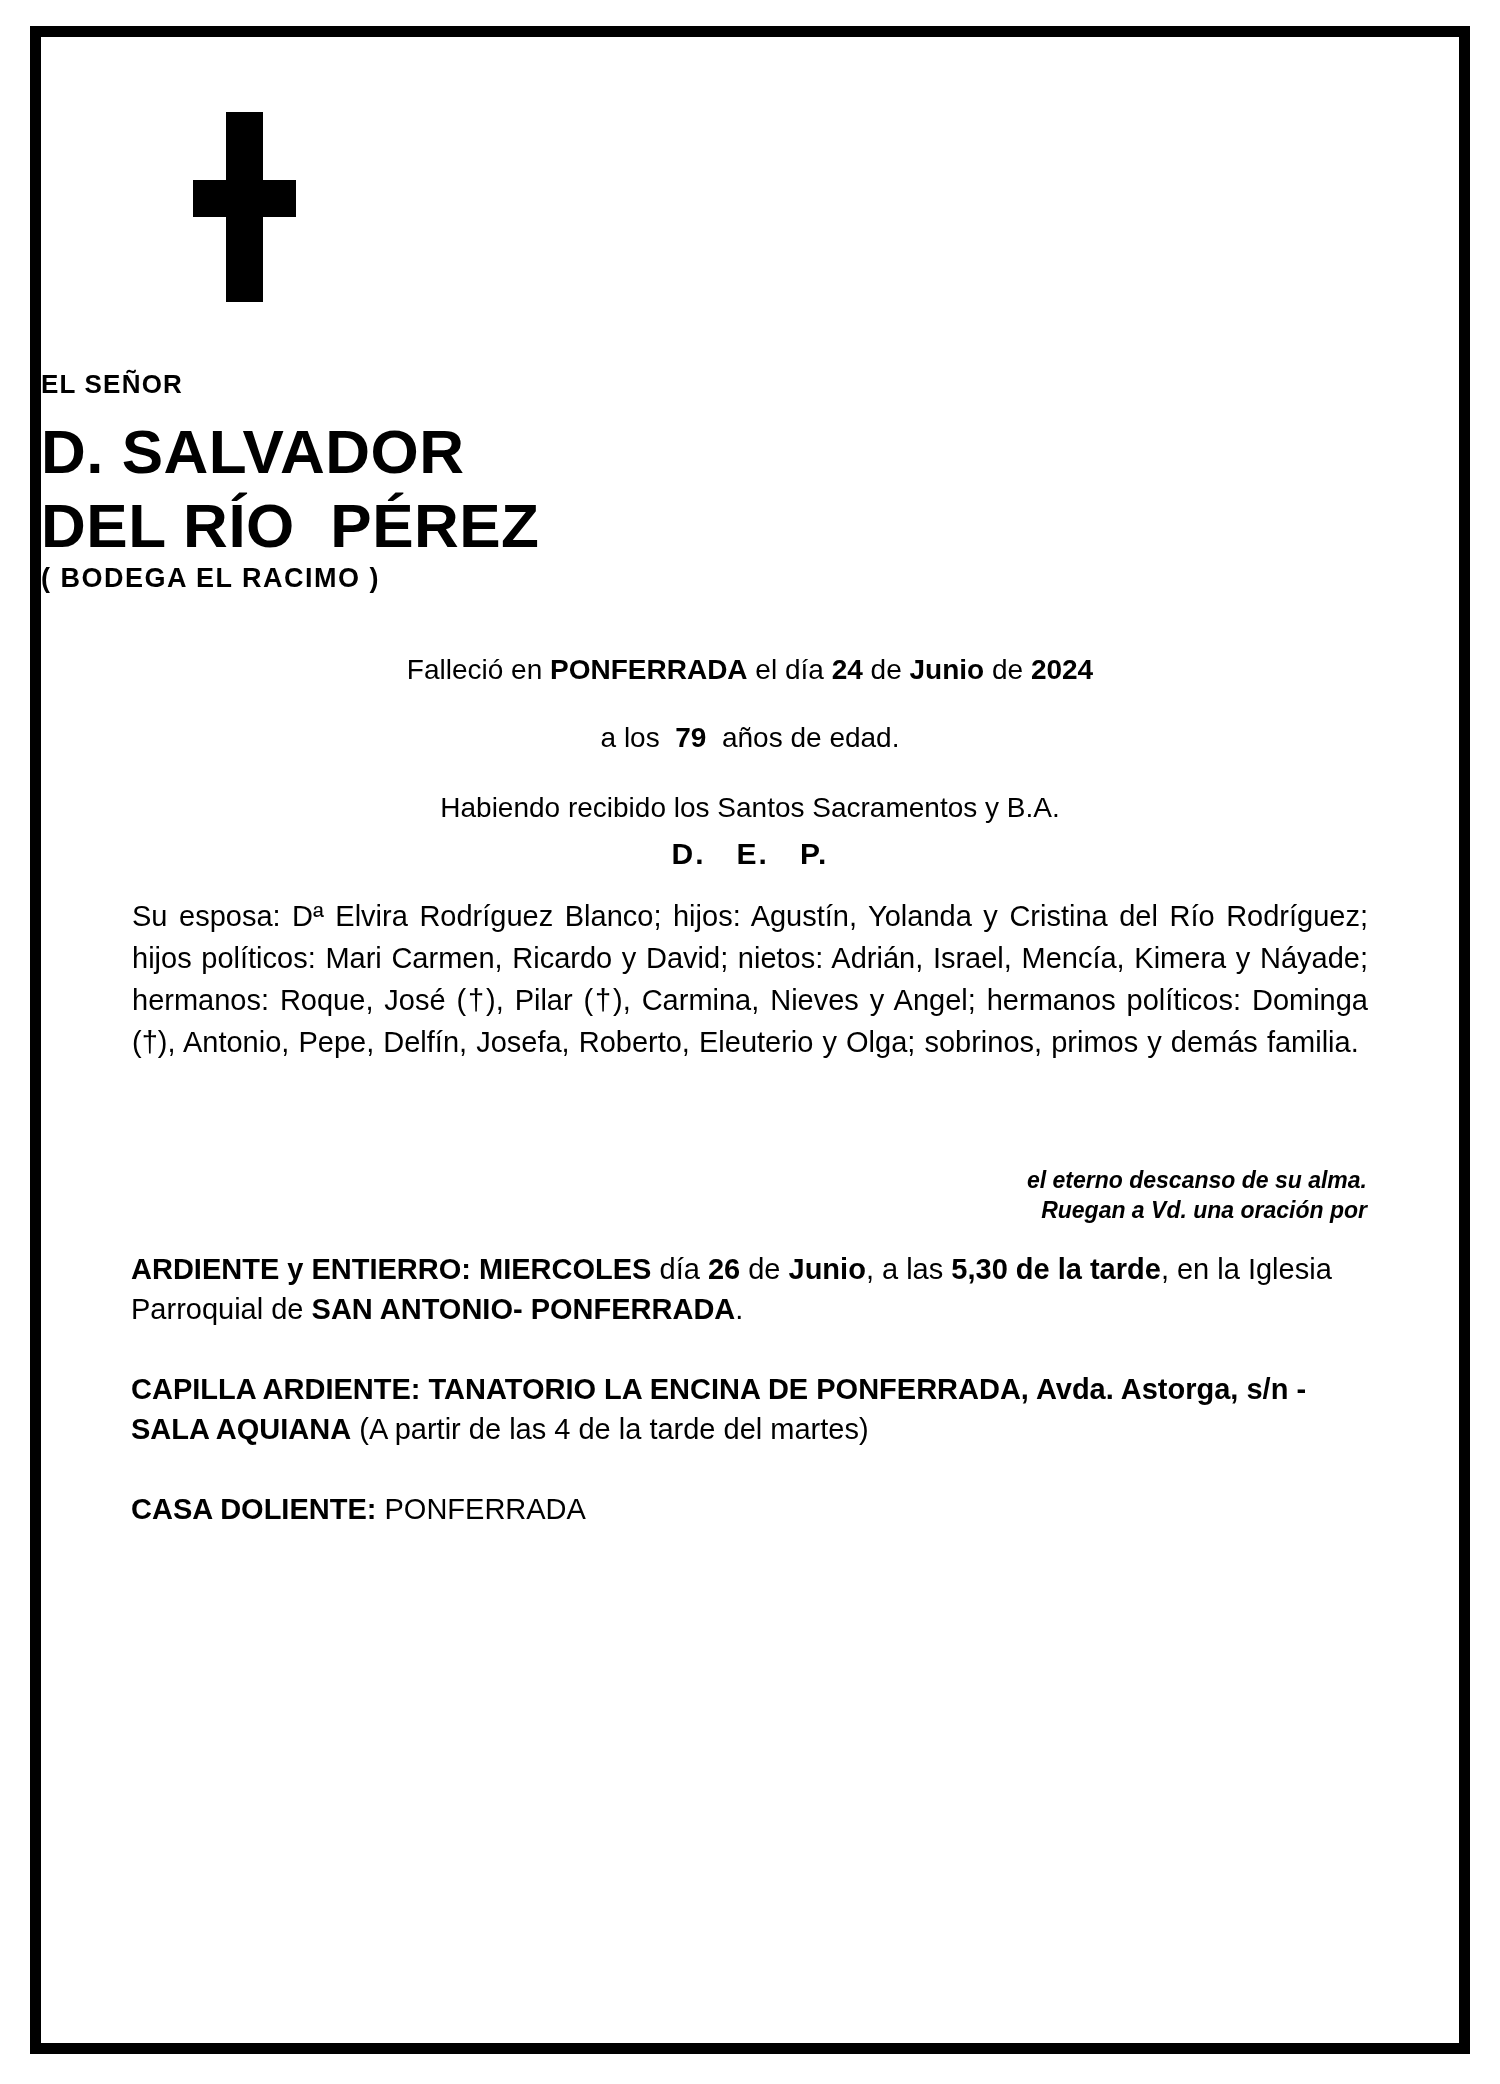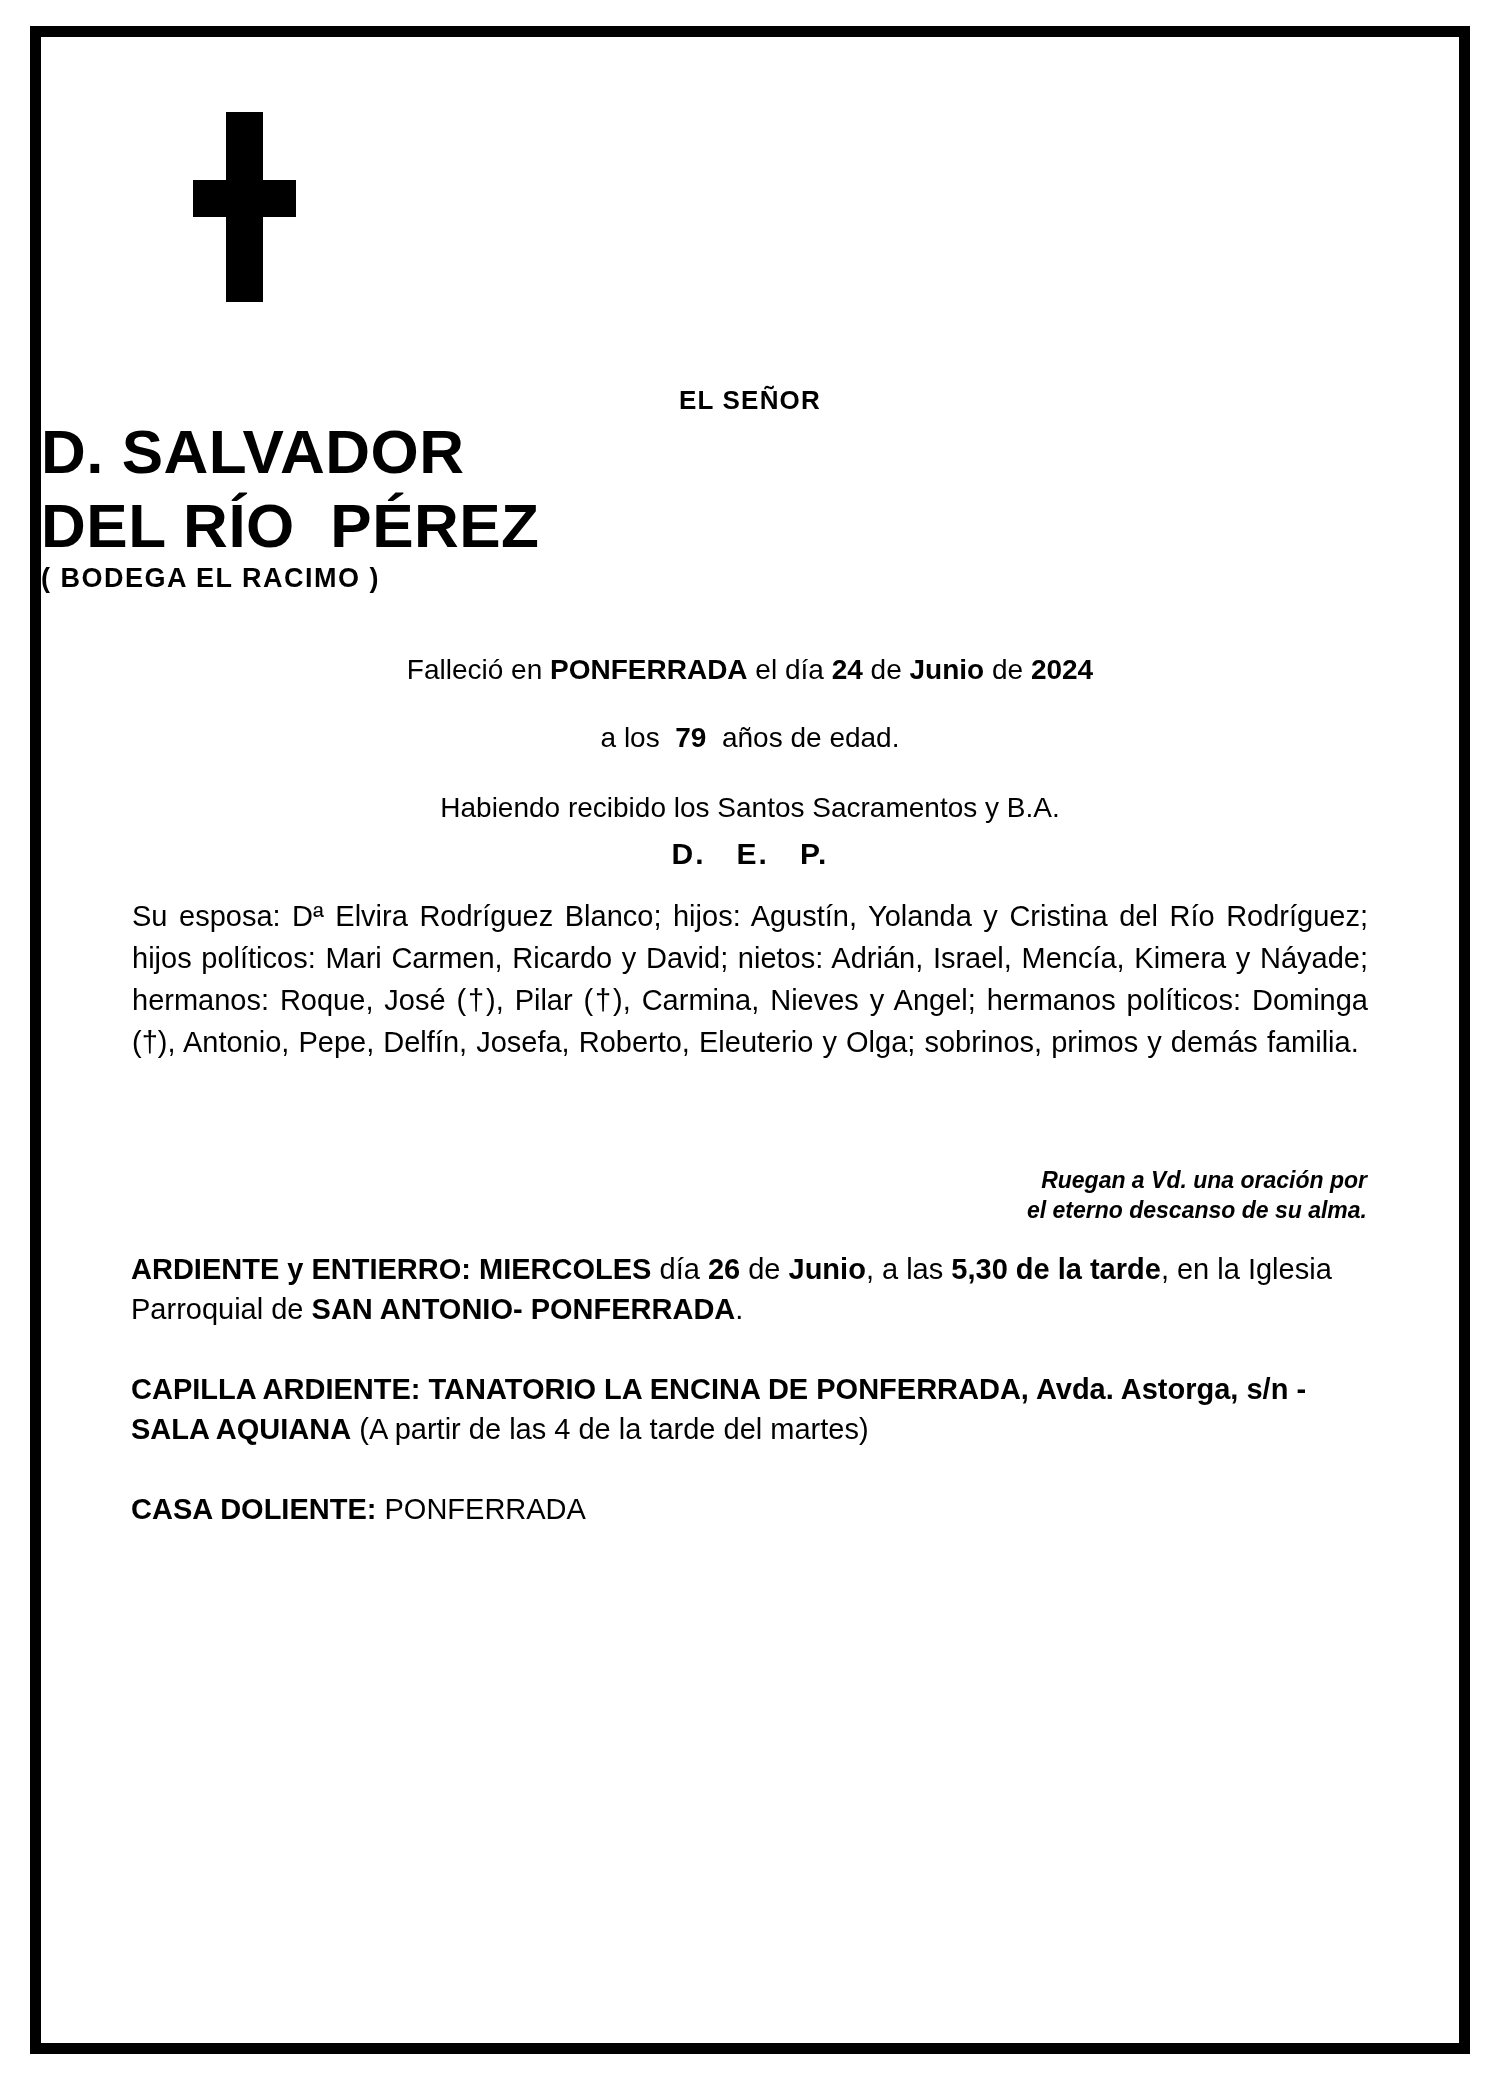--- a/index.html
+++ b/index.html
@@ -63,25 +63,24 @@
     width: 103px;
     height: 37px;
     background: #000000;
   }
 
   .sr-label {
     position: absolute;
     top: 332px;
     left: 0;
     width: 100%;
-    text-align: center;
+    text-align: left;
     font-size: 26px;
     font-weight: bold;
     letter-spacing: 1.2px;
-    margin-top: 16px;
   }
 
   .name-block {
     position: absolute;
     top: 378px;
     left: 0;
     width: 100%;
     text-align: left;
   }
   .name-line {
@@ -199,22 +198,22 @@
         <div class="death-line"><span>a los  </span><span class="b">79</span><span>  años de edad.</span></div>
         <div class="gap-2"></div>
         <div class="death-line">Habiendo recibido los Santos Sacramentos y B.A.</div>
       </div>
 
       <div class="dep">D.   E.   P.</div>
 
       <div class="family">Su esposa: Dª Elvira Rodríguez Blanco; hijos: Agustín, Yolanda y Cristina del Río Rodríguez; hijos políticos: Mari Carmen, Ricardo y David; nietos: Adrián, Israel, Mencía, Kimera y Náyade; hermanos: Roque, José (†), Pilar (†), Carmina, Nieves y Angel; hermanos políticos: Dominga (†), Antonio, Pepe, Delfín, Josefa, Roberto, Eleuterio y Olga; sobrinos, primos y demás familia.</div>
 
       <div class="prayer">
+        <div>el eterno descanso de su alma.</div>
         <div>Ruegan a Vd. una oración por</div>
-        <div>el eterno descanso de su alma.</div>
       </div>
 
       <div class="services">
 
         <div class="svc-para"><span class="b">ARDIENTE y ENTIERRO:</span><span class="b"> MIERCOLES</span><span> día </span><span class="b">26</span><span> de </span><span class="b">Junio</span><span>, a las </span><span class="b">5,30 de la tarde</span><span>, en la Iglesia Parroquial de </span><span class="b">SAN ANTONIO- PONFERRADA</span><span>.</span></div>
 
         <div class="svc-para"><span class="b">CAPILLA ARDIENTE</span><span class="b">: TANATORIO LA ENCINA DE PONFERRADA, Avda. Astorga, s/n - SALA AQUIANA</span><span> (A partir de las 4 de la tarde del martes)</span></div>
 
         <div class="svc-para"><span class="b">CASA DOLIENTE:</span><span> PONFERRADA</span></div>
 

